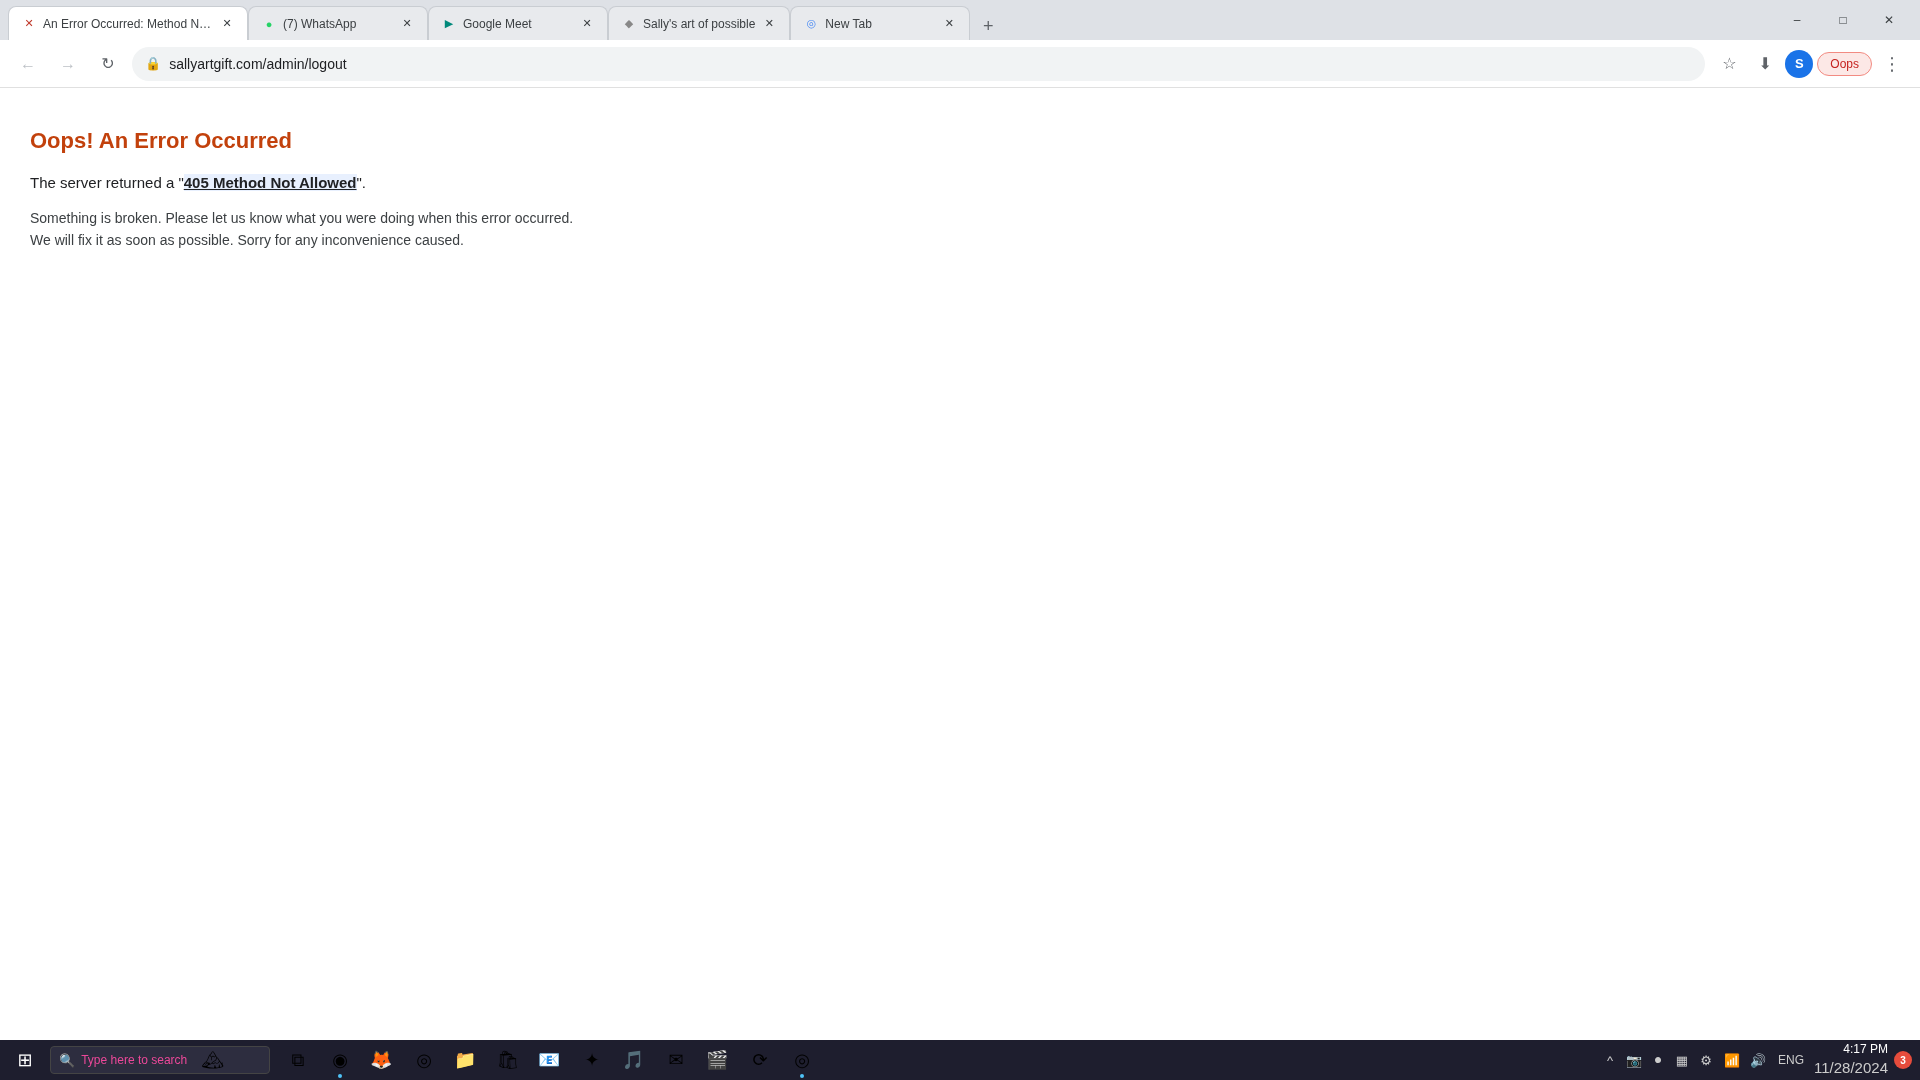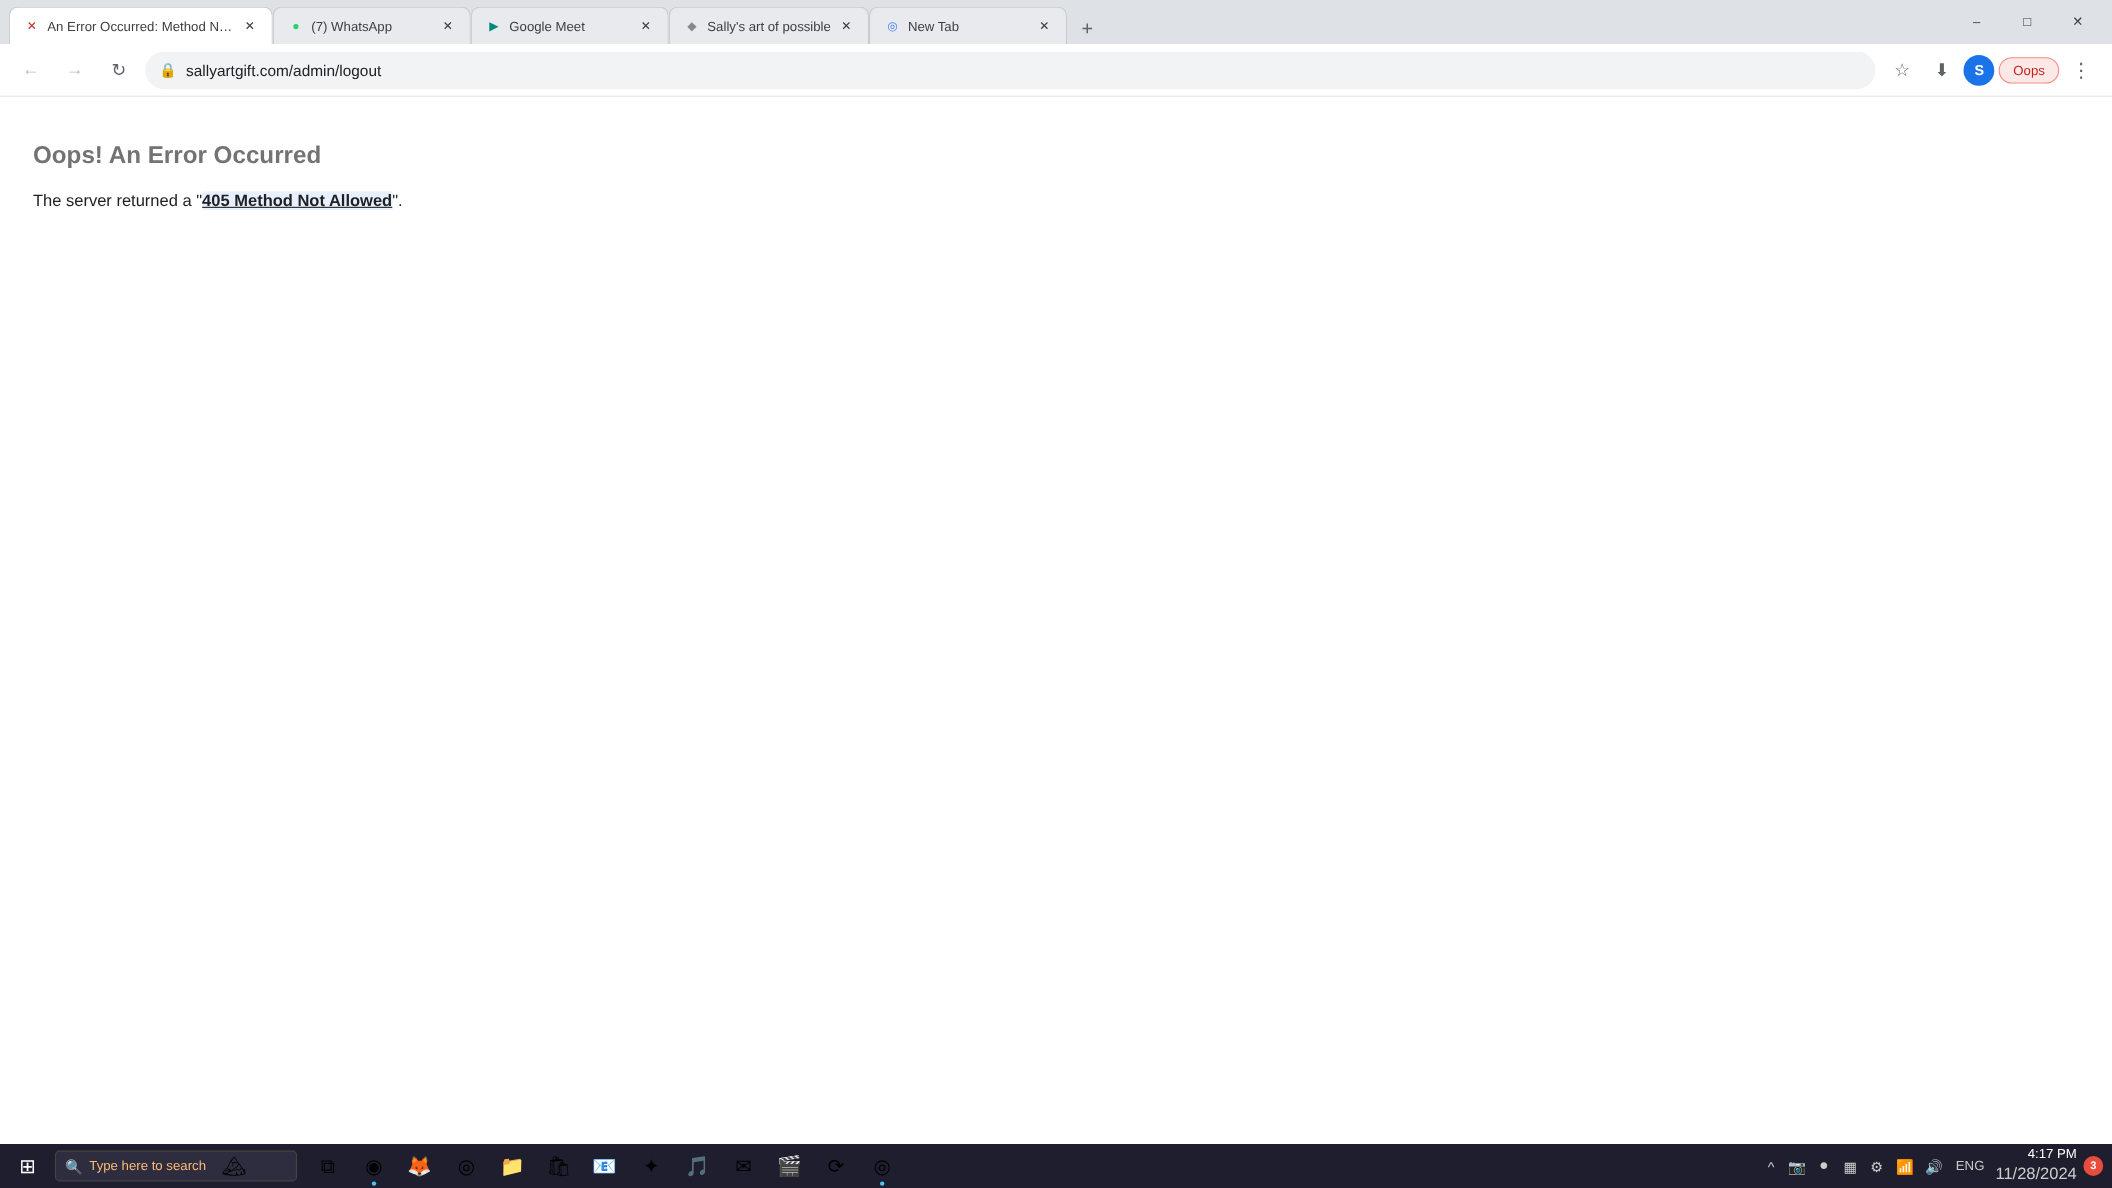--- a/index.html
+++ b/index.html
@@ -169,21 +169,21 @@
     
     .page-content {
       background: #ffffff;
       height: calc(1080px - 40px - 48px - 40px);
       overflow-y: auto;
       padding: 40px 30px;
     }
     .error-title {
       font-size: 22px;
       font-weight: 600;
-      color: #737373;
+      color: #c2410c;
       margin-bottom: 20px;
     }
     .error-subtitle {
       font-size: 15px;
       color: #202124;
       margin-bottom: 16px;
     }
     .error-subtitle .highlight {
       background: #e8f0fe;
       font-weight: 600;
@@ -222,21 +222,21 @@
       background: #2d2d3f;
       border: 1px solid #444;
       border-radius: 4px;
       height: 28px;
       padding: 0 8px;
       gap: 6px;
       min-width: 220px;
       cursor: text;
     }
     .search-bar-icon { color: #aaa; font-size: 13px; }
-    .search-bar-text { color: #fdba74; font-size: 12px; }
+    .search-bar-text { color: #ec4899; font-size: 12px; }
     .taskbar-apps {
       display: flex;
       align-items: center;
       margin-left: 8px;
       gap: 2px;
     }
     .taskbar-app {
       width: 40px; height: 40px;
       display: flex; align-items: center; justify-content: center;
       cursor: pointer;
@@ -355,20 +355,21 @@
     <div class="error-badge">Oops</div>
     <div class="menu-btn">⋮</div>
   </div>
 </div>
 
 <div class="page-content">
   <h1 class="error-title">Oops! An Error Occurred</h1>
   <p class="error-subtitle">
     <span>The server returned a "</span><span class="highlight">405 Method Not Allowed</span><span>".</span>
   </p>
+  <p class="error-body">Something is broken. Please let us know what you were doing when this error occurred. We will fix it as soon as possible. Sorry for any inconvenience caused.</p>
 </div>
 
 <div class="taskbar">
   <div class="start-btn">⊞</div>
   <div class="search-bar">
     <span class="search-bar-icon">🔍</span>
     <span class="search-bar-text">Type here to search</span>
     <span style="margin-left:8px;font-size:18px;">🏔</span>
   </div>
   <div class="taskbar-apps" id="taskbar-apps-container">

